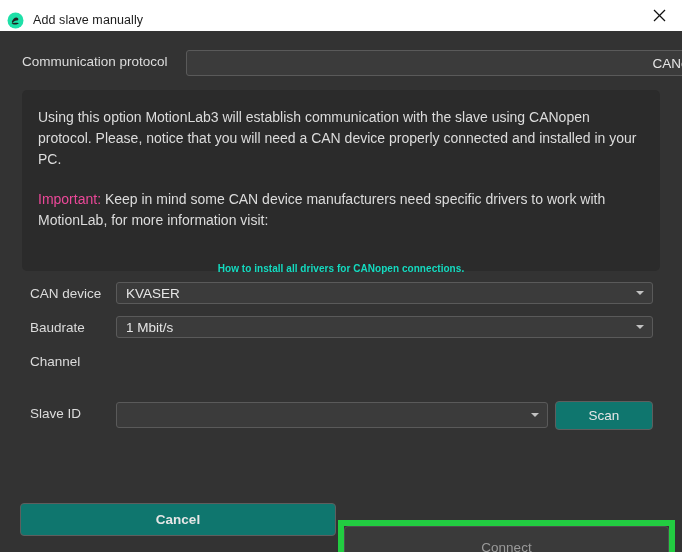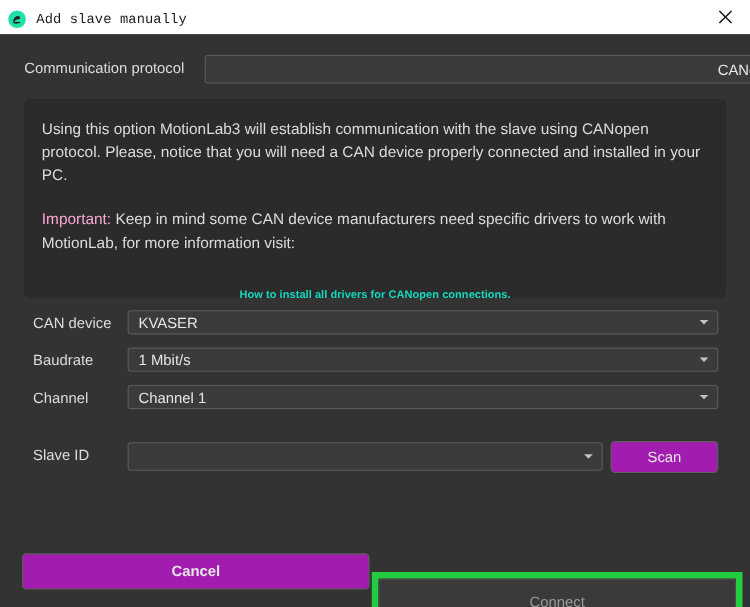--- a/index.html
+++ b/index.html
@@ -23,25 +23,24 @@
     box-sizing: border-box;
   }
 
   
   .titlebar {
     position: absolute;
     left: 0; top: 0;
     width: 682px;
     height: 42px;
     background: #ffffff;
-    border-bottom: 7px solid #a3a3a3;
-    box-sizing: border-box;
-    display: flex;
-    align-items: center;
-    font-family: Liberation Mono, monospace;
+    border-bottom: 2px solid #a3a3a3;
+    box-sizing: border-box;
+    display: flex;
+    align-items: center;
   }
   .titlebar .app-icon {
     width: 17px;
     height: 17px;
     margin-left: 7px;
     margin-right: 9px;
     flex: 0 0 auto;
     display: block;
   }
   .titlebar .title-text {
@@ -127,21 +126,21 @@
     border-radius: 5px;
     padding: 17px 16px 0 16px;
   }
   .info-panel p {
     margin: 0;
     font-size: 14px;
     line-height: 21px;
     color: #dcdcdc;
   }
   .info-panel .para-2 { margin-top: 19px; }
-  .info-panel .important { color: #f9a8d4; }
+  .info-panel .important { color: #ec4899; }
   .info-panel .link-line {
     margin: 0;
     margin-top: 27px;
     text-align: center;
     font-size: 10px;
     font-weight: bold;
     color: #14dbc0;
     letter-spacing: 0.05px;
   }
 
@@ -173,21 +172,21 @@
   .combo-slave {
     left: 116px;
     width: 432px;
     height: 26px;
     top: 0;
   }
 
   .btn {
     position: absolute;
     box-sizing: border-box;
-    background: #a21caf;
+    background: #0f766e;
     border: 1px solid #5e5e5e;
     border-radius: 4px;
     display: flex;
     align-items: center;
     justify-content: center;
     font-size: 13.5px;
     color: #e6e6e6;
     font-family: "Liberation Sans", sans-serif;
   }
   #scan-button {
@@ -266,24 +265,20 @@
     <div class="form-row row-baud">
       <div class="form-label">Baudrate</div>
       <div class="combo combo-wide">
         <span class="combo-value">1 Mbit/s</span>
         <span class="arrow"></span>
       </div>
     </div>
 
     <div class="form-row row-chan">
       <div class="form-label">Channel</div>
-      <div class="combo combo-wide">
-        <span class="combo-value">Channel 1</span>
-        <span class="arrow"></span>
-      </div>
     </div>
 
     <div class="form-row row-slave">
       <div class="form-label">Slave ID</div>
       <div class="combo combo-slave">
         <span class="combo-value"></span>
         <span class="arrow"></span>
       </div>
       <div class="btn" id="scan-button">Scan</div>
     </div>

